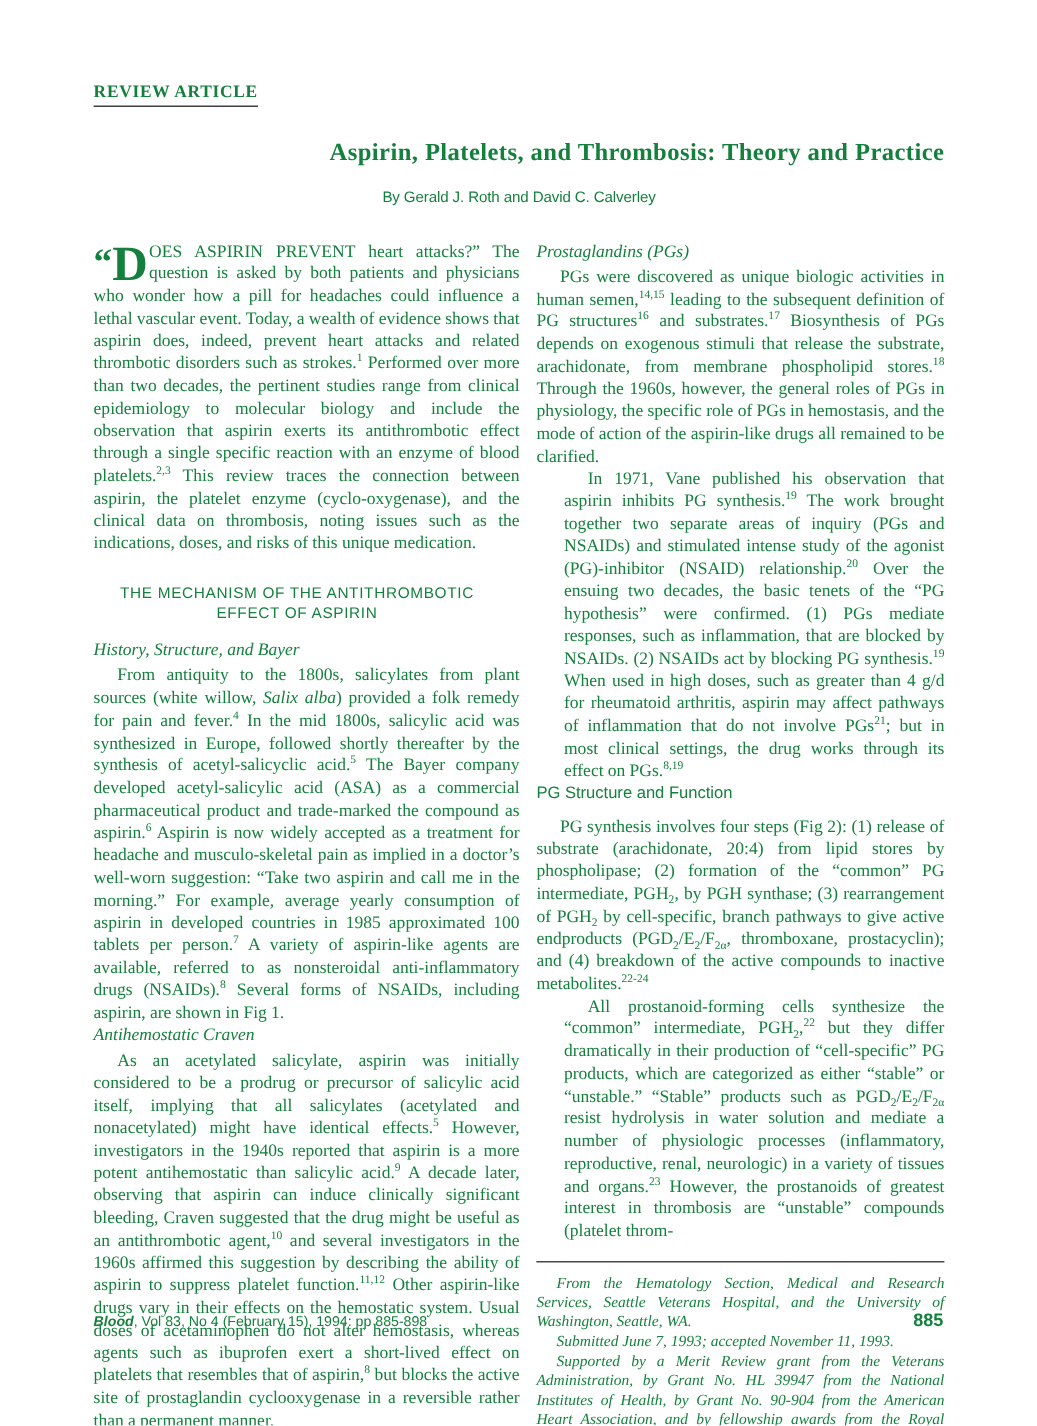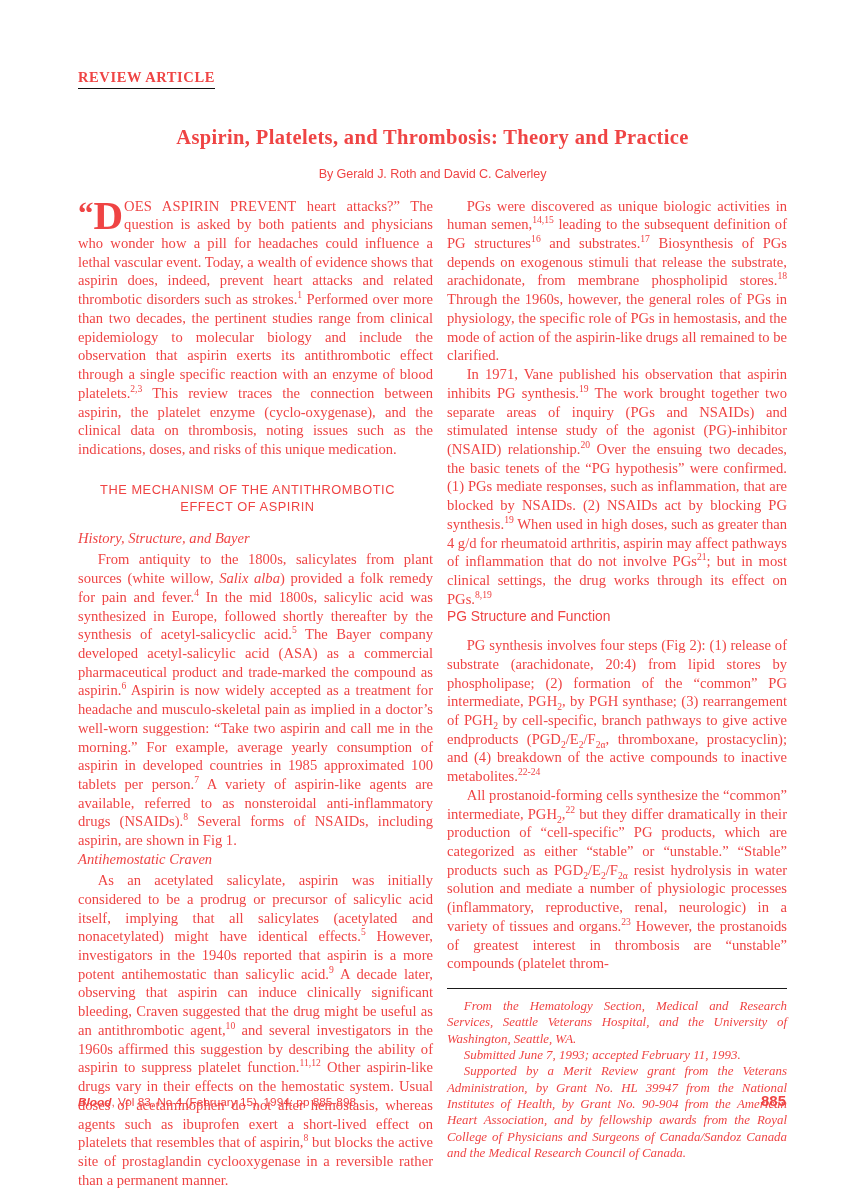--- a/index.html
+++ b/index.html
@@ -8,54 +8,54 @@
     padding: 0;
     background: #ffffff;
   }
   .page {
     position: relative;
     width: 864px;
     height: 1188px;
     background: #ffffff;
     overflow: hidden;
     font-family: "Liberation Serif", "DejaVu Serif", serif;
-    color: #ef4444;
+    color: #15803d;
   }
   .content {
     position: absolute;
     left: 78px;
     top: 68px;
     width: 709px;
   }
 
   
   .review-label {
     font-family: "Liberation Serif", serif;
     font-weight: bold;
     font-size: 14.5px;
     letter-spacing: 0.6px;
     border-bottom: 1.6px solid #111;
     display: inline-block;
     padding-bottom: 2px;
     margin: 0 0 22px 0;
   }
   .article-title {
-    text-align: center;
+    text-align: right;
     font-family: "Liberation Serif", serif;
     font-weight: bold;
     font-size: 20.5px;
     letter-spacing: 0.35px;
-    margin: 14px 0 17px 0;
+    margin: 4px 0 17px 0;
     line-height: 1.2;
   }
   .byline {
     text-align: center;
     font-family: "Liberation Sans", sans-serif;
     font-size: 12.6px;
-    margin: 0 0 16px 0;
+    margin: 0 0 30px 0;
     letter-spacing: -0.1px;
   }
 
   
   .columns {
     display: flex;
     gap: 14px;
     align-items: flex-start;
   }
   .col {
@@ -68,21 +68,21 @@
   p.body {
     margin: 0;
     font-size: 14.6px;
     line-height: 1.283;
     text-align: justify;
     text-indent: 1.35em;
     hyphens: auto;
     -webkit-hyphens: auto;
     word-spacing: -0.1px;
   }
-  p.body + p.body { margin-top: 0; }
+  p.body + p.body { margin-top: 0; margin-left: 23px; }
 
   
   p.opening {
     text-indent: 0;
   }
   .dropcap-quote {
     float: left;
     font-size: 31px;
     font-weight: bold;
     line-height: 1;
@@ -194,36 +194,37 @@
         <p class="body"><span>From antiquity to the 1800s, salicylates from plant sources (white willow, </span><i>Salix alba</i><span>) provided a folk remedy for pain and fever.</span><sup>4</sup><span> In the mid 1800s, salicylic acid was synthesized in Europe, followed shortly thereafter by the synthesis of acetyl-salicyclic acid.</span><sup>5</sup><span> The Bayer company developed acetyl-salicylic acid (ASA) as a commercial pharmaceutical product and trade-marked the compound as aspirin.</span><sup>6</sup><span> Aspirin is now widely accepted as a treatment for headache and musculo-skeletal pain as implied in a doctor’s well-worn suggestion: “Take two aspirin and call me in the morning.” For example, average yearly consumption of aspirin in developed countries in 1985 approximated 100 tablets per person.</span><sup>7</sup><span> A variety of aspirin-like agents are available, referred to as nonsteroidal anti-inflammatory drugs (NSAIDs).</span><sup>8</sup><span> Several forms of NSAIDs, including aspirin, are shown in Fig 1.</span></p>
 
         <h4 class="sec-ital gap-before">Antihemostatic Craven</h4>
 
         <p class="body"><span>As an acetylated salicylate, aspirin was initially considered to be a prodrug or precursor of salicylic acid itself, implying that all salicylates (acetylated and nonacetylated) might have identical effects.</span><sup>5</sup><span> However, investigators in the 1940s reported that aspirin is a more potent antihemostatic than salicylic acid.</span><sup>9</sup><span> A decade later, observing that aspirin can induce clinically significant bleeding, Craven suggested that the drug might be useful as an antithrombotic agent,</span><sup>10</sup><span> and several investigators in the 1960s affirmed this suggestion by describing the ability of aspirin to suppress platelet function.</span><sup>11,12</sup><span> Other aspirin-like drugs vary in their effects on the hemostatic system. Usual doses of acetaminophen do not alter hemostasis, whereas agents such as ibuprofen exert a short-lived effect on platelets that resembles that of aspirin,</span><sup>8</sup><span> but blocks the active site of prostaglandin cyclooxygenase in a reversible rather than a permanent manner.</span></p>
 
       </div>
 
       <div class="col right">
 
+        <h4 class="sec-ital">Prostaglandins (PGs)</h4>
 
         <p class="body"><span>PGs were discovered as unique biologic activities in human semen,</span><sup>14,15</sup><span> leading to the subsequent definition of PG structures</span><sup>16</sup><span> and substrates.</span><sup>17</sup><span> Biosynthesis of PGs depends on exogenous stimuli that release the substrate, arachidonate, from membrane phospholipid stores.</span><sup>18</sup><span> Through the 1960s, however, the general roles of PGs in physiology, the specific role of PGs in hemostasis, and the mode of action of the aspirin-like drugs all remained to be clarified.</span></p>
 
 
         <p class="body"><span>In 1971, Vane published his observation that aspirin inhibits PG synthesis.</span><sup>19</sup><span> The work brought together two separate areas of inquiry (PGs and NSAIDs) and stimulated intense study of the agonist (PG)-inhibitor (NSAID) relationship.</span><sup>20</sup><span> Over the ensuing two decades, the basic tenets of the “PG hypothesis” were confirmed. (1) PGs mediate responses, such as inflammation, that are blocked by NSAIDs. (2) NSAIDs act by blocking PG synthesis.</span><sup>19</sup><span> When used in high doses, such as greater than 4 g/d for rheumatoid arthritis, aspirin may affect pathways of inflammation that do not involve PGs</span><sup>21</sup><span>; but in most clinical settings, the drug works through its effect on PGs.</span><sup>8,19</sup></p>
 
         <h3 class="sec-sub gap-before">PG Structure and Function</h3>
 
         <p class="body"><span>PG synthesis involves four steps (Fig 2): (1) release of substrate (arachidonate, 20:4) from lipid stores by phospholipase; (2) formation of the “common” PG intermediate, PGH</span><sub>2</sub><span>, by PGH synthase; (3) rearrangement of PGH</span><sub>2</sub><span> by cell-specific, branch pathways to give active endproducts (PGD</span><sub>2</sub><span>/E</span><sub>2</sub><span>/F</span><sub>2α</sub><span>, thromboxane, prostacyclin); and (4) breakdown of the active compounds to inactive metabolites.</span><sup>22-24</sup></p>
 
         <p class="body"><span>All prostanoid-forming cells synthesize the “common” intermediate, PGH</span><sub>2</sub><span>,</span><sup>22</sup><span> but they differ dramatically in their production of “cell-specific” PG products, which are categorized as either “stable” or “unstable.” “Stable” products such as PGD</span><sub>2</sub><span>/E</span><sub>2</sub><span>/F</span><sub>2α</sub><span> resist hydrolysis in water solution and mediate a number of physiologic processes (inflammatory, reproductive, renal, neurologic) in a variety of tissues and organs.</span><sup>23</sup><span> However, the prostanoids of greatest interest in thrombosis are “unstable” compounds (platelet throm-</span></p>
 
         <hr class="footnote-rule">
 
         <p class="footnote">From the Hematology Section, Medical and Research Services, Seattle Veterans Hospital, and the University of Washington, Seattle, WA.</p>
-        <p class="footnote">Submitted June 7, 1993; accepted February 11, 1993.</p>
+        <p class="footnote">Submitted June 7, 1993; accepted November 11, 1993.</p>
         <p class="footnote">Supported by a Merit Review grant from the Veterans Administration, by Grant No. HL 39947 from the National Institutes of Health, by Grant No. 90-904 from the American Heart Association, and by fellowship awards from the Royal College of Physicians and Surgeons of Canada/Sandoz Canada and the Medical Research Council of Canada.</p>
 
       </div>
     </div>
   </div>
 
   <div class="pagefoot">
     <div><span class="journal">Blood</span><span>, Vol 83, No 4 (February 15), 1994: pp 885-898</span></div>
     <div class="pgnum">885</div>
   </div>

